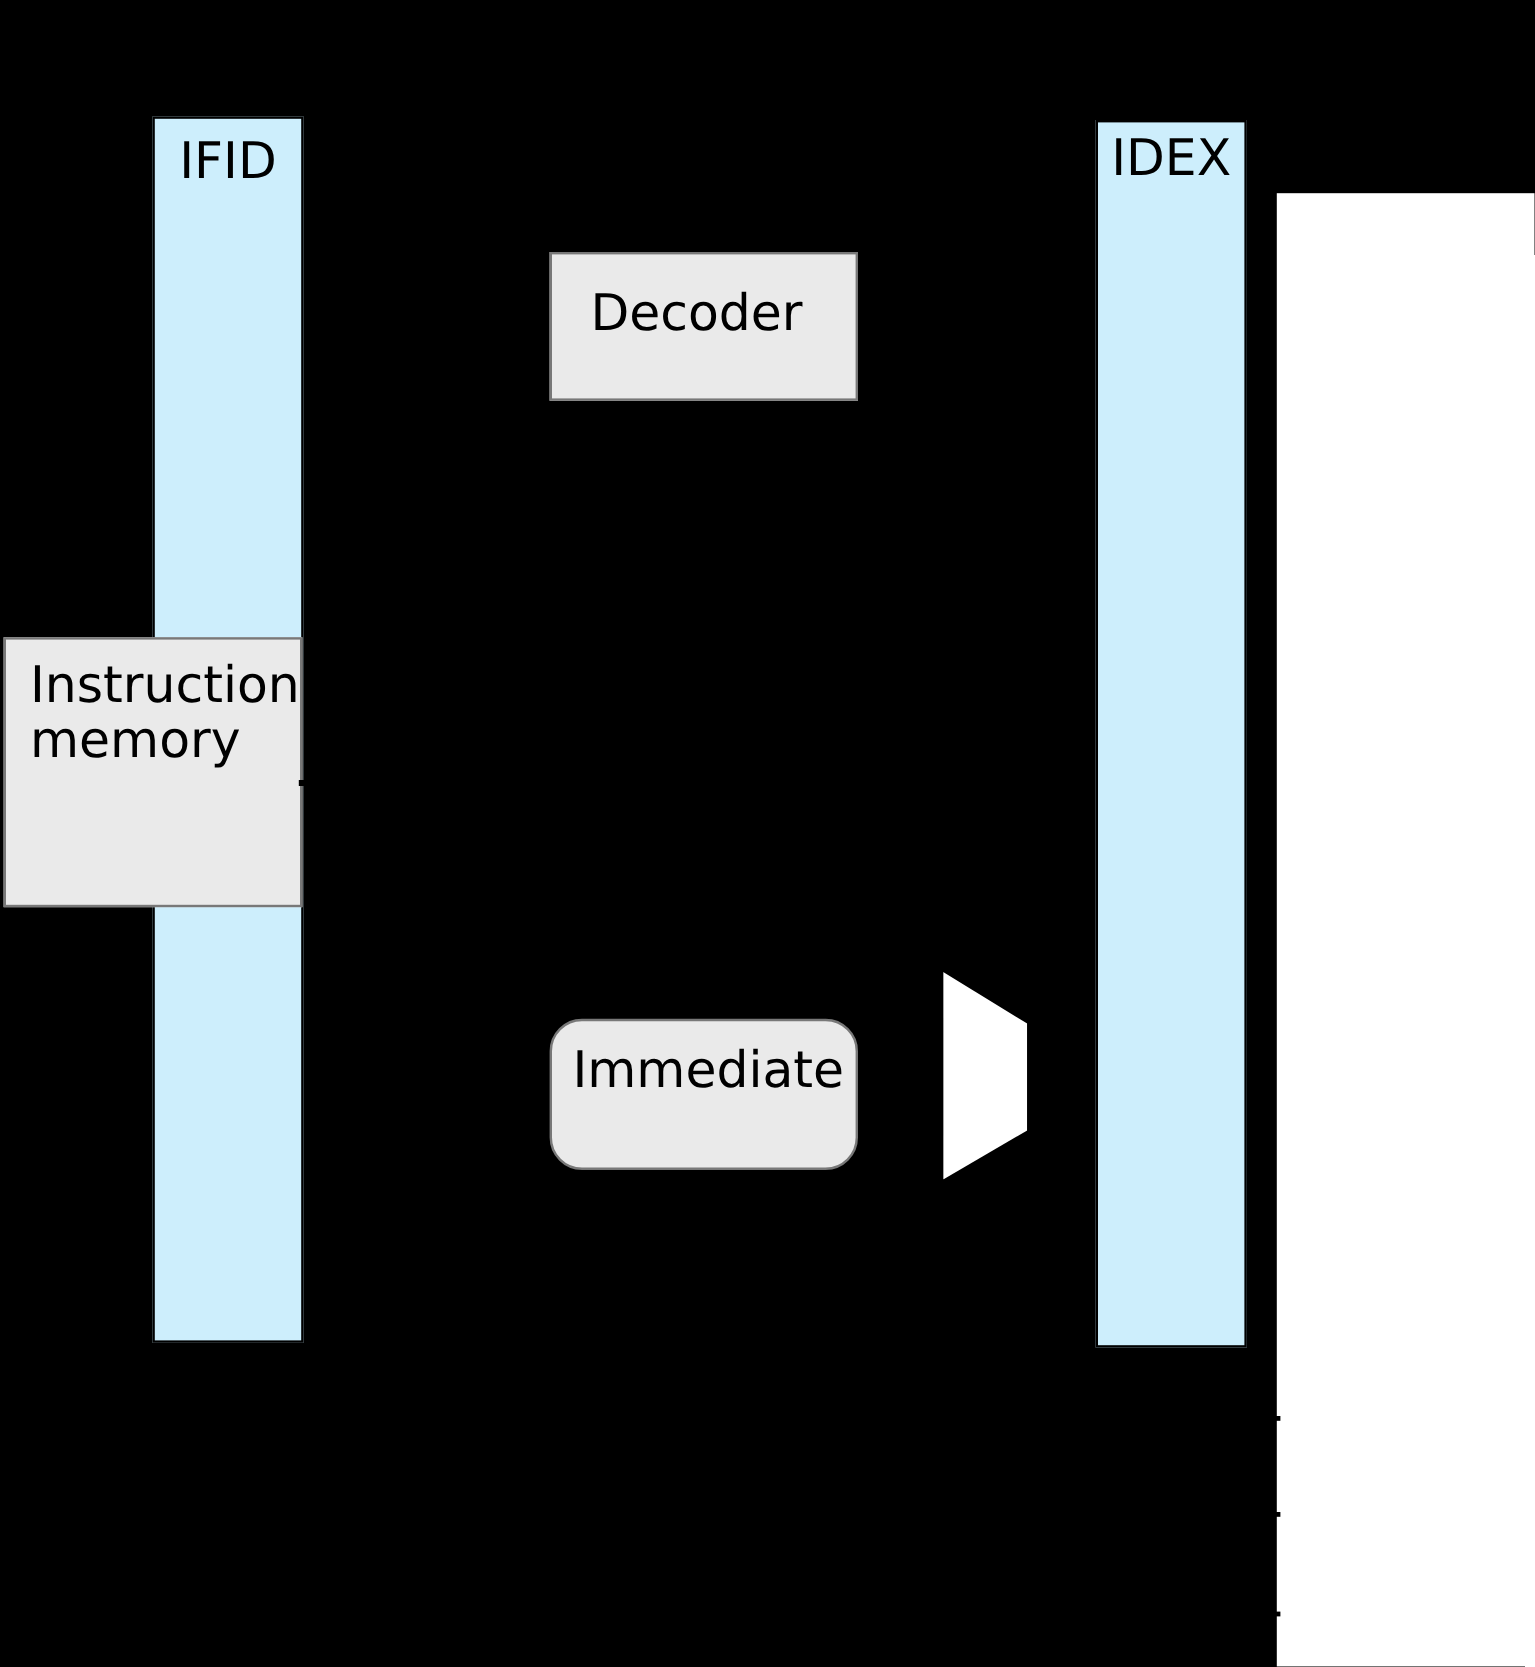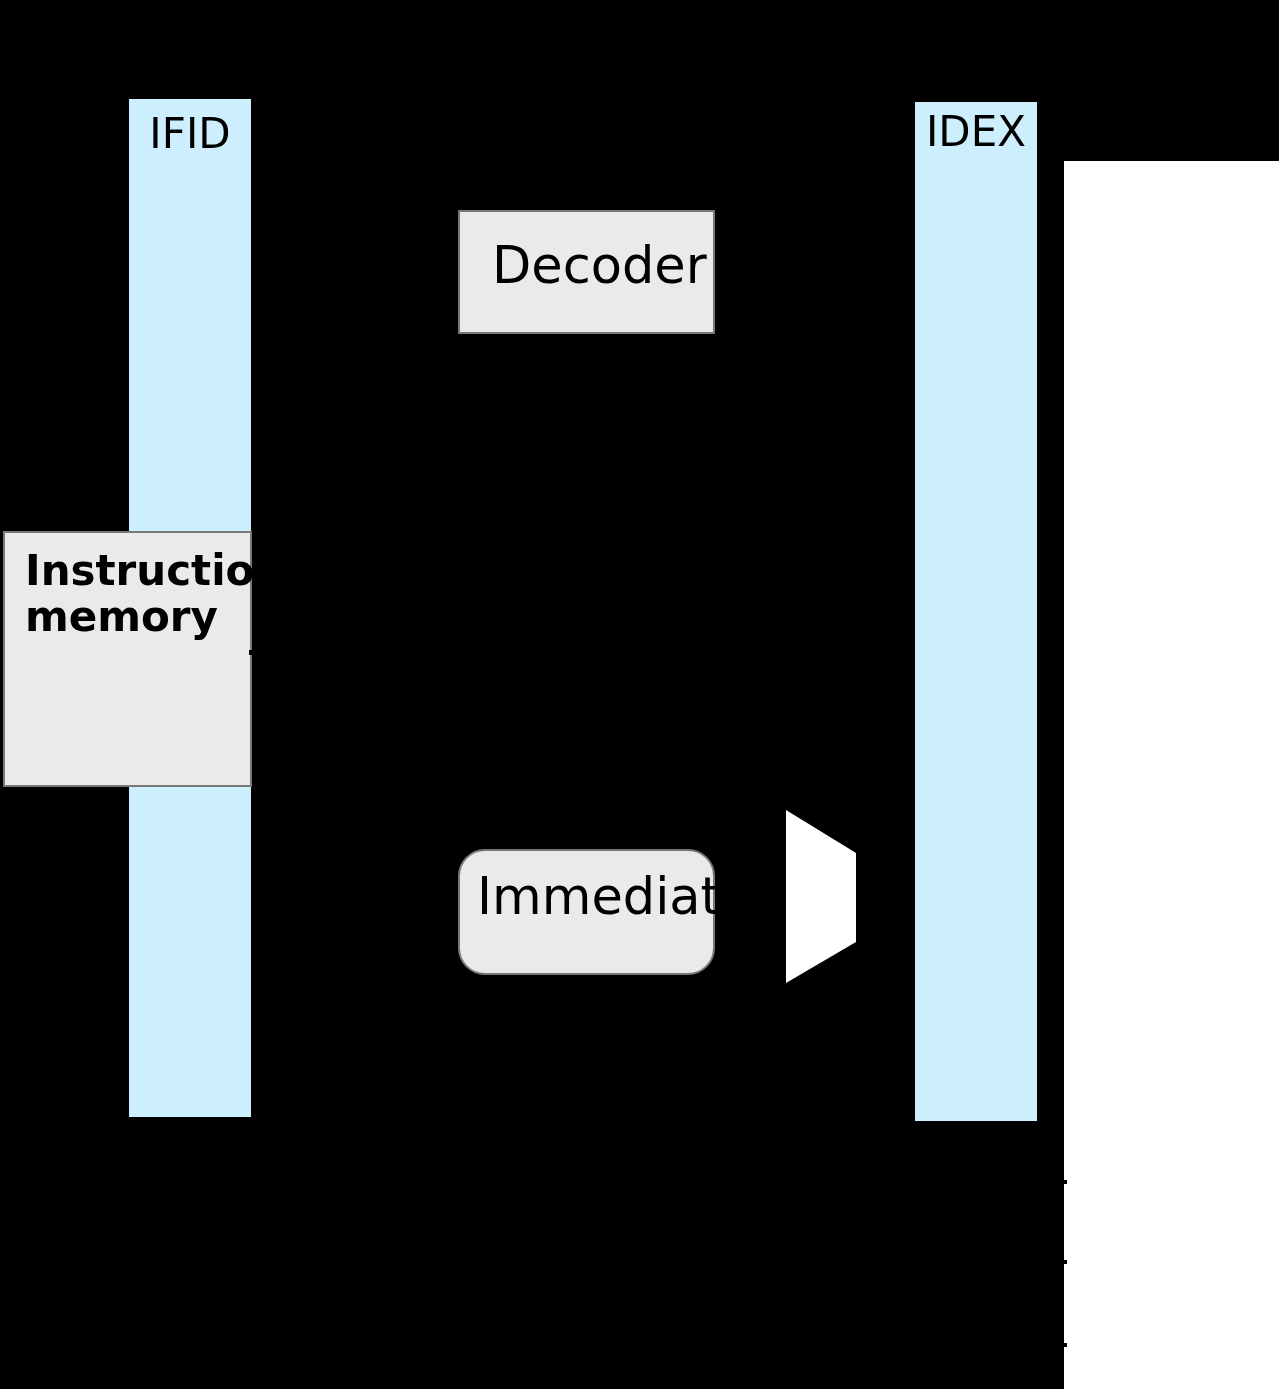--- a/index.html
+++ b/index.html
@@ -29,25 +29,25 @@
   }
   #ifid-bar .pipebar-label{top:14px;}
   #idex-bar .pipebar-label{top:9px;}
   
   .block{
     box-sizing:border-box;
     background:var(--block-fill,#eaeaea);
     border:2px solid var(--block-border,#787878);
   }
   #decoder-block{left:458px;top:210px;width:257px;height:124px;}
-  #instruction-memory-block{left:3px;top:531px;width:249px;height:256px;font-weight:bold;}
+  #instruction-memory-block{left:3px;top:531px;width:249px;height:225px;}
   #registers-block{left:462px;top:531px;width:255px;height:254px;}
   #immediate-block{left:458px;top:849px;width:257px;height:126px;border-radius:27px;}
   .block-title{
-    position:absolute;font-size:51px;line-height:1;white-space:nowrap;text-align:center;
+    position:absolute;font-size:42px;line-height:1;white-space:nowrap;text-align:center;
   }
   #decoder-title{left:32px;top:28px;}
   #immediate-title{left:17px;top:20px;}
   #registers-title{left:23px;top:3px;}
   #instruction-memory-title{
     position:absolute;left:20px;top:15px;font-size:42px;line-height:46px;width:235px;
   }
   .port-label{
     position:absolute;left:6px;font-size:18px;line-height:1;white-space:nowrap;
   }

